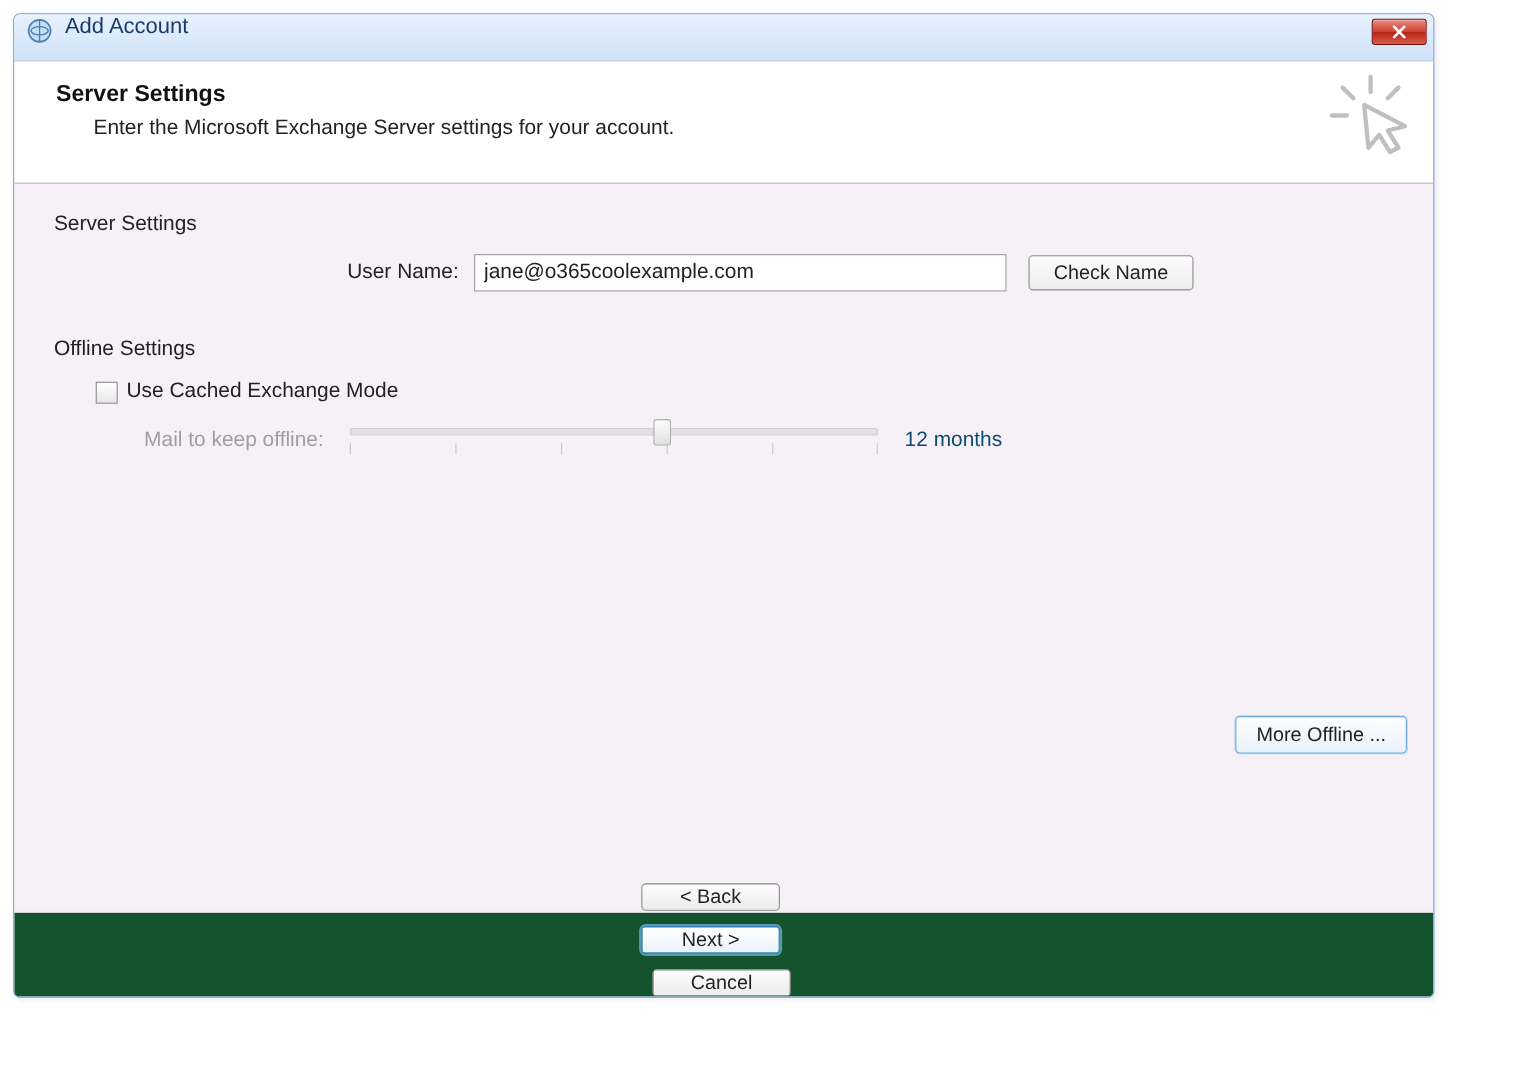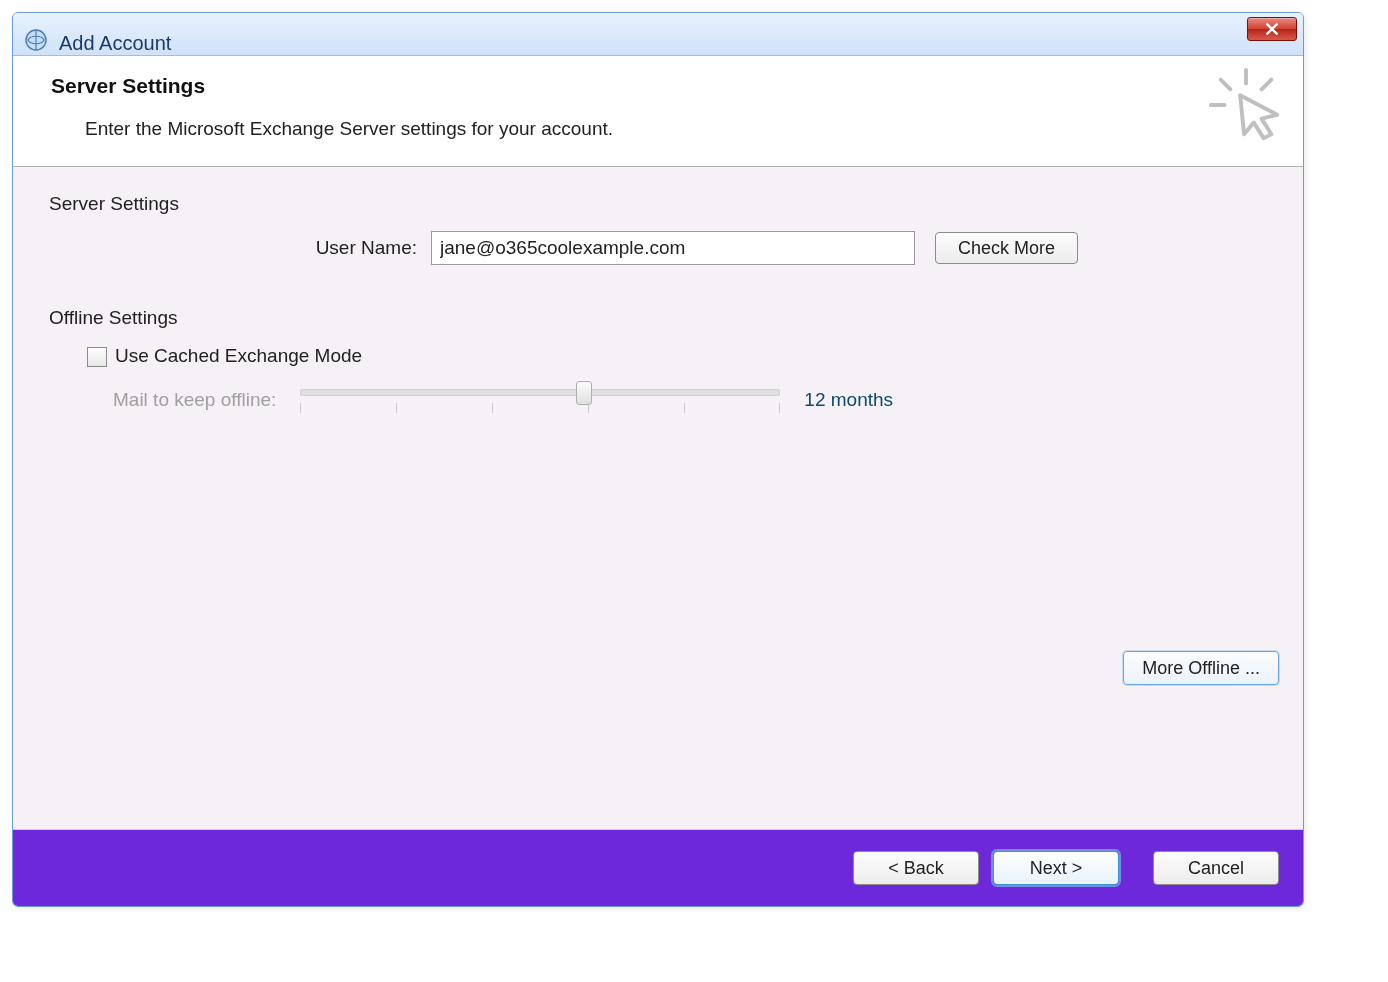--- a/index.html
+++ b/index.html
@@ -23,21 +23,21 @@
     box-shadow: 2px 2px 6px rgba(0,0,0,0.08);
     display: flex;
     flex-direction: column;
   }
   
   .titlebar {
     height: 42px;
     background: linear-gradient(#e8f2ff, #cfe2f8);
     border-bottom: 1px solid #9fbee4;
     display: flex;
-    align-items: flex-end;
+    align-items: flex-start;
     padding: 0 10px;
     position: relative;
   }
   .titlebar .app-icon {
     width: 26px; height: 30px;
     margin-right: 10px;
     display: flex; align-items: center; justify-content: center;
   }
   .titlebar .title {
     font-size: 20px; color: #1a3b66;
@@ -65,21 +65,21 @@
     min-height: 72px;
   }
   .header-band .heading {
     font-weight: bold;
     font-size: 21px;
     color: #111;
   }
   .header-band .subheading {
     font-size: 19px;
     color: #222;
-    margin-top: 20px;
+    margin-top: 8px;
     margin-left: 34px;
   }
   .header-band .decor-icon {
     position: absolute;
     right: 18px; top: 10px;
     width: 78px; height: 78px;
   }
 
   
   .body-area {
@@ -137,21 +137,21 @@
     width: 18px; height: 18px;
     border: 1px solid #8c8c8c;
     background: linear-gradient(#fff, #e6e6e6);
     margin-right: 8px;
   }
   .check-row .clabel { font-size: 19px; }
   .slider-row {
     display: flex;
     align-items: center;
     margin-top: 6px;
-    margin-left: 64px;
+    margin-left: 82px;
   }
   .slider-row .slabel {
     color: #9f9f9f;
     font-size: 19px;
     margin-right: 24px;
   }
   .slider-wrap {
     position: relative;
     width: 480px;
     height: 42px;
@@ -196,27 +196,28 @@
     border: 1px solid #6aa6de;
     border-radius: 4px;
     font-size: 18px;
     color: #222;
     box-shadow: 0 0 0 1px rgba(133,186,233,0.4);
     cursor: default;
   }
 
   
   .footer {
-    background: #6d28d9;
+    background: #14532d;
     height: 76px;
     display: flex;
     align-items: center;
     justify-content: flex-end;
     padding-right: 24px;
     gap: 14px;
+    flex-direction: column;
   }
   .wiz-btn {
     width: 126px;
     height: 34px;
     background: linear-gradient(#fdfdfd, #ececec);
     border: 1px solid #8c8c8c;
     border-radius: 4px;
     font-size: 18px;
     color: #222;
     cursor: default;
@@ -265,21 +266,21 @@
   </div>
 
   <div class="body-area">
 
     <div class="group-label">Server Settings</div>
 
 
     <div class="form-row">
       <div class="flabel">User Name:</div>
       <input class="text-input" type="text" value="jane@o365coolexample.com" style="">
-      <button class="side-btn">Check More</button>
+      <button class="side-btn">Check Name</button>
     </div>
 
     <div class="offline-block">
       <div class="group-label">Offline Settings</div>
 
       <div class="check-row">
         <div class="fake-check"></div>
         <div class="clabel">Use Cached Exchange Mode</div>
       </div>
 

